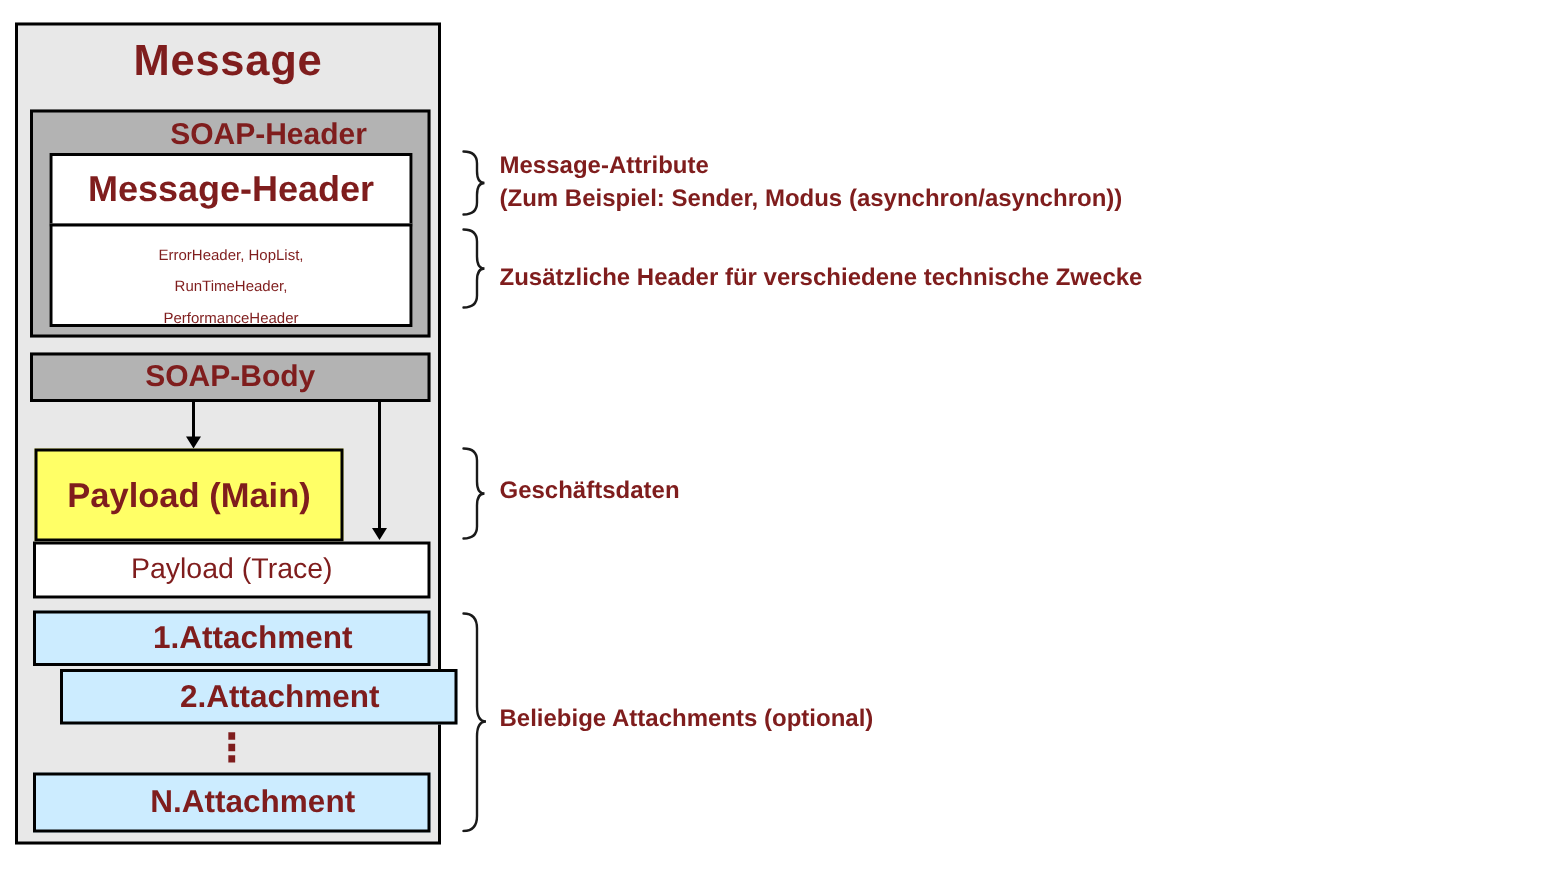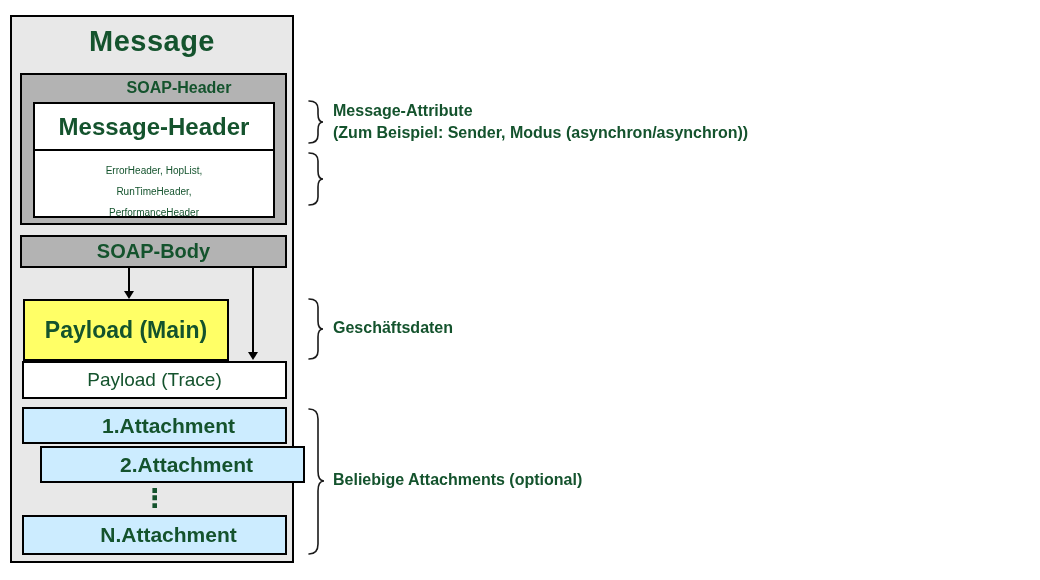--- a/index.html
+++ b/index.html
@@ -1,28 +1,28 @@
 <!DOCTYPE html>
 <html><head>
 <meta charset="utf-8">
 <style>
   html,body{margin:0;padding:0;background:#ffffff;}
   .canvas{
     position:relative;width:1040px;height:580px;background:#ffffff;
-    font-family:"Liberation Sans","DejaVu Sans",sans-serif;color:#14532d;overflow:hidden;
+    font-family:"Liberation Sans","DejaVu Sans",sans-serif;color:#7f1d1d;overflow:hidden;
   }
   .abs{position:absolute;}
   .box{position:absolute;border:2px solid #000000;box-sizing:border-box;}
   .center{display:flex;align-items:center;justify-content:center;text-align:center;}
 
   .outer-box{left:10px;top:15px;width:284px;height:548px;background:#E8E8E8;}
   .diagram-title{left:10px;top:25px;width:284px;font-size:29px;font-weight:bold;text-align:center;letter-spacing:0.5px;}
 
   .soap-header-box{left:20px;top:73px;width:267px;height:152px;background:#B3B3B3;}
-  .soap-header-label{left:20px;top:79px;width:318px;font-size:16px;font-weight:bold;text-align:center;}
+  .soap-header-label{left:20px;top:79px;width:318px;font-size:20px;font-weight:bold;text-align:center;}
   .message-header-box{left:33px;top:102px;width:242px;height:49px;background:#fff;font-size:24px;font-weight:bold;}
   .extra-headers-box{left:33px;top:149px;width:242px;height:69px;background:#fff;font-size:10px;line-height:21px;flex-direction:column;padding-top:15px;}
 
   .soap-body-box{left:20px;top:235px;width:267px;height:33px;background:#B3B3B3;font-size:20px;font-weight:bold;}
 
   .arrow-line{position:absolute;width:2px;background:#000;}
   .arrow-head{position:absolute;width:0;height:0;border-left:5px solid transparent;border-right:5px solid transparent;border-top:8px solid #000;}
   .arrow1-line{left:128px;top:268px;height:24px;}
   .arrow1-head{left:124px;top:291px;}
   .arrow2-line{left:252px;top:268px;height:85px;}
@@ -91,16 +91,17 @@
   </svg>
   <svg class="brace brace-3" width="20" height="62" viewBox="0 0 20 62">
     <path d="M 3,1 Q 12,1 12,9 L 12,23 Q 12,31 17,31 Q 12,31 12,39 L 12,53 Q 12,61 3,61"></path>
   </svg>
   <svg class="brace brace-4" width="22" height="147" viewBox="0 0 22 147">
     <path d="M 3,1 Q 12,1 12,11 L 12,63 Q 12,73 18,73 Q 12,73 12,83 L 12,136 Q 12,146 3,146"></path>
   </svg>
 
   <div class="ann ann-1a">Message-Attribute</div>
   <div class="ann ann-1b">(Zum Beispiel: Sender, Modus (asynchron/asynchron))</div>
+  <div class="ann ann-2">Zusätzliche Header für verschiedene technische Zwecke</div>
   <div class="ann ann-3">Geschäftsdaten</div>
   <div class="ann ann-4">Beliebige Attachments (optional)</div>
 
 </div>
 
 </body></html>

